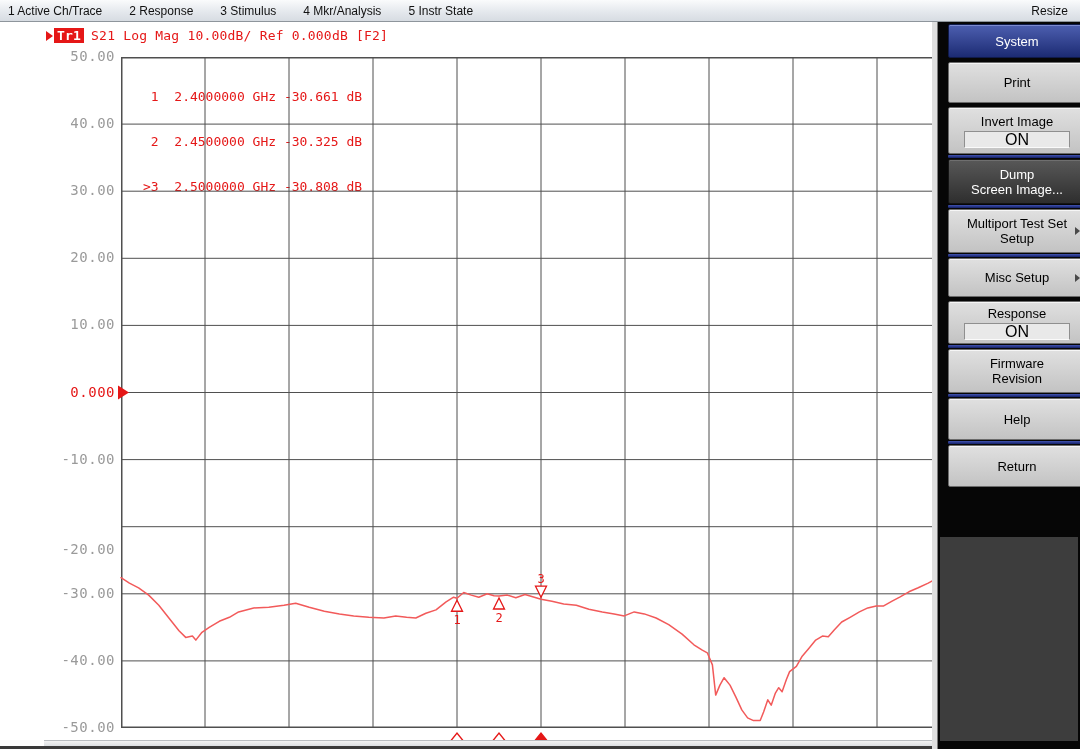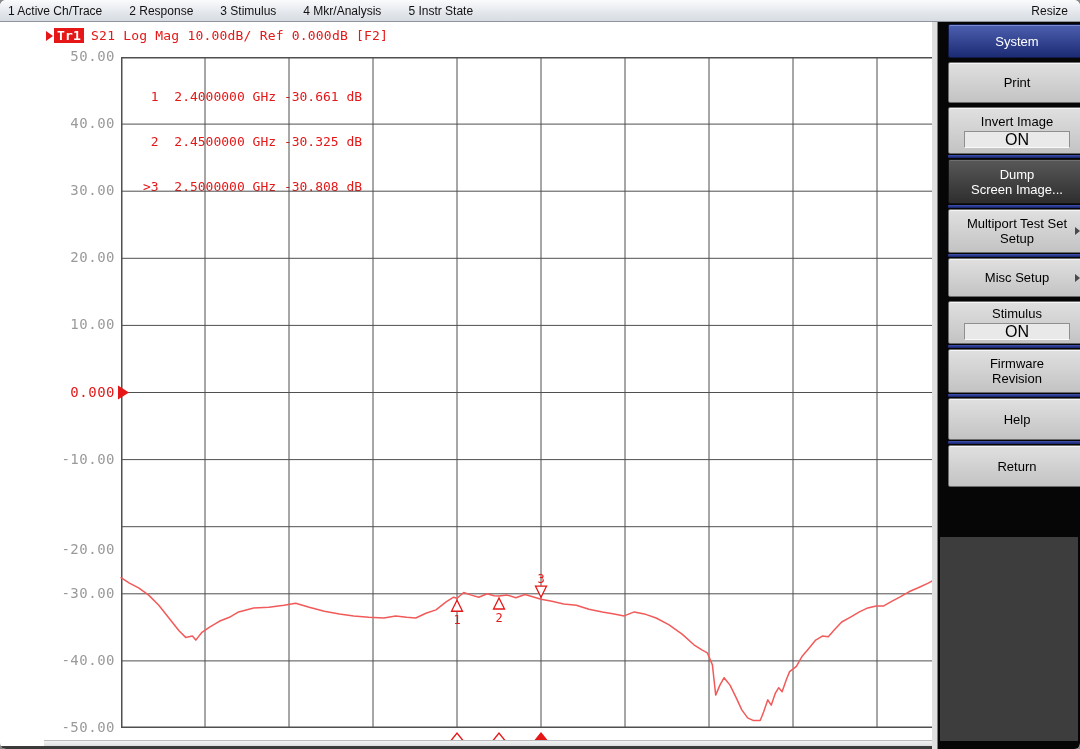--- a/index.html
+++ b/index.html
@@ -1,17 +1,17 @@
 <!DOCTYPE html>
 <html><head>
 <meta charset="utf-8">
 <style>
   html,body{margin:0;padding:0;background:#888;}
   #screen{position:relative;width:1080px;height:749px;background:#fff;overflow:hidden;
-          font-family:"Liberation Sans",sans-serif;border-radius:6px;-webkit-font-smoothing:antialiased;}
+          font-family:"Liberation Sans",sans-serif;-webkit-font-smoothing:antialiased;}
   
   #menubar{position:absolute;left:0;top:0;width:1080px;height:22px;
            background:linear-gradient(#fafbfc,#e3e7ec 60%,#d7dce2);
            border-bottom:1px solid #8e959c;box-sizing:border-box;
            display:flex;align-items:center;padding-left:8px;gap:27px;
            font-size:12px;color:#111;}
   .menu-item{cursor:default;white-space:nowrap;}
   #resize-item{margin-left:auto;margin-right:12px;}
   
   #graph{position:absolute;left:0;top:22px;width:1076px;height:718px;background:#fff;margin-left:44px;}
@@ -174,21 +174,21 @@
         <span class="submenu-arrow"></span>
       </div>
       <div class="sep"></div>
 
       <div class="sb-btn h39">
         <span>Misc Setup</span>
         <span class="submenu-arrow"></span>
       </div>
 
       <div class="sb-btn h43 tight">
-        <span>Stimulus</span>
+        <span>Response</span>
         <span class="on-box">ON</span>
       </div>
       <div class="sep"></div>
 
       <div class="sb-btn h44 tight">
         <span>Firmware</span>
         <span>Revision</span>
       </div>
       <div class="sep"></div>
 

